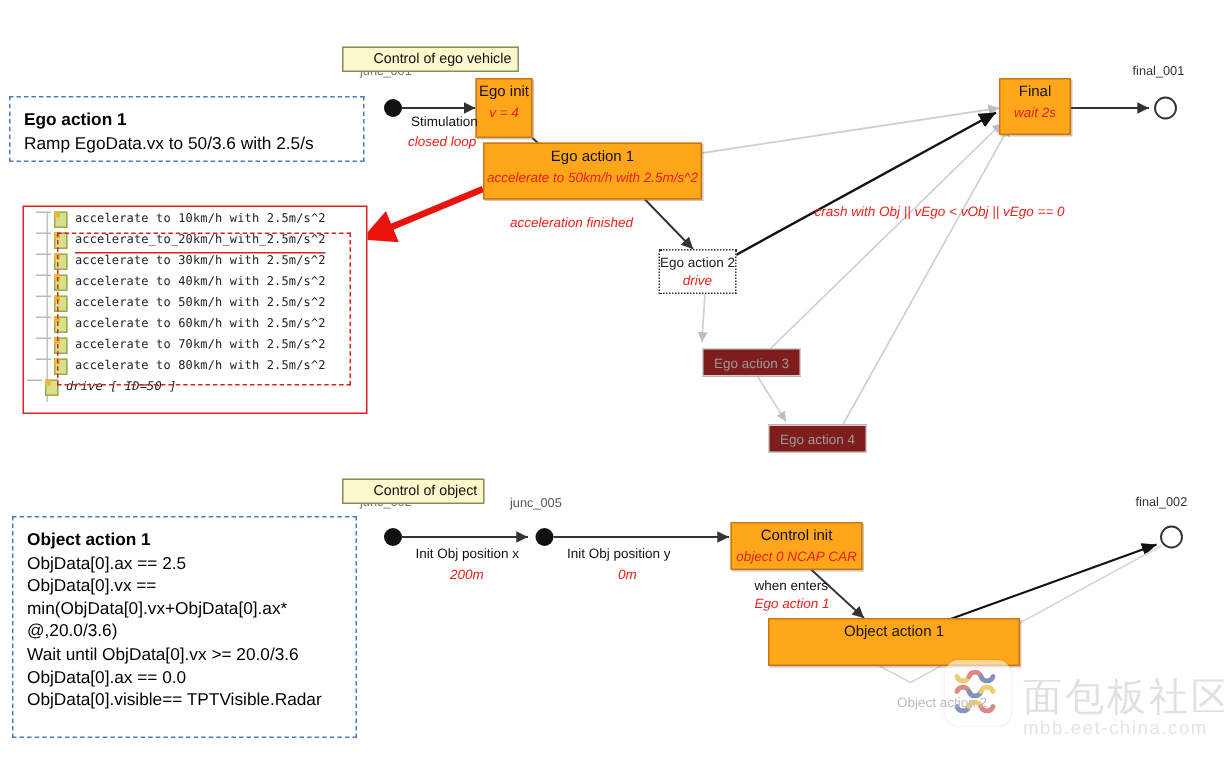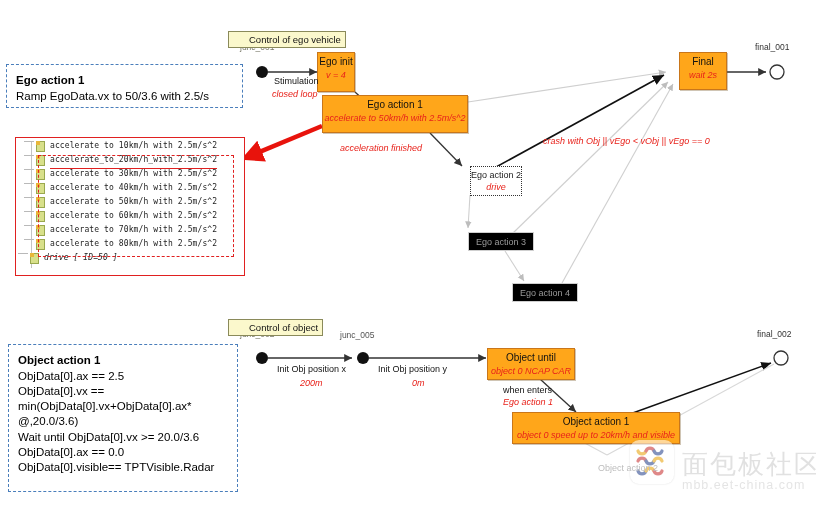--- a/index.html
+++ b/index.html
@@ -35,26 +35,25 @@
   .node .sub{
     font-size:9px;
     font-style:italic;
     color:#E8221B;
     white-space:nowrap;
     padding-top:2px;
   }
   .node.dotted{
     background:#ffffff;
     border:1px dotted #333;
-    margin-left:31px;
   }
   .node.dotted .title{color:#222;font-size:9px;}
   .node.dotted .sub{color:#E8221B;font-size:9px;}
   .node.ghost{
-    background:#000000;
+    background:#7f1d1d;
     border:1px solid #cfcfcf;
   }
   .node.ghost .title{color:#9a9a9a;font-size:9px;padding-top:4px;}
 
   
   .lane-label{
     position:absolute;
     background:#FBF8CC;
     border:1px solid #8a8a5a;
     font-size:9.5px;
@@ -281,44 +280,43 @@
   </div>
 
   <div class="node ghost" style="left:468px;top:232px;width:66px;height:19px;">
     <div class="title">Ego action 3</div>
   </div>
 
   <div class="node ghost" style="left:512px;top:283px;width:66px;height:19px;">
     <div class="title">Ego action 4</div>
   </div>
 
-  <div class="node orange" style="left:666px;top:52px;width:48px;height:38px;margin-left:13px;">
+  <div class="node orange" style="left:666px;top:52px;width:48px;height:38px;">
     <div class="title">Final</div>
     <div class="sub">wait 2s</div>
   </div>
 
   <div class="edge-label" style="left:274px;top:76px;">Stimulation</div>
   <div class="edge-label red" style="left:272px;top:89px;">closed loop</div>
   <div class="edge-label red" style="left:340px;top:143px;">acceleration finished</div>
   <div class="edge-label red" style="left:543px;top:136px;">crash with Obj || vEgo &lt; vObj || vEgo == 0</div>
 
   <div class="junc-label under" style="left:240px;top:329px;">junc_002</div>
   <div class="lane-label" style="left:228px;top:319px;">Control of object</div>
   <div class="junc-label" style="left:340px;top:330px;">junc_005</div>
 
   <div class="endpoint-label" style="left:757px;top:329px;">final_002</div>
 
   <div class="node orange" style="left:487px;top:348px;width:88px;height:32px;">
-    <div class="title">Object until</div>
+    <div class="title">Control init</div>
     <div class="sub">object 0 NCAP CAR</div>
   </div>
 
   <div class="node orange" style="left:512px;top:412px;width:168px;height:32px;">
     <div class="title">Object action 1</div>
-    <div class="sub">object 0 speed up to 20km/h and visible</div>
   </div>
 
   <div class="edge-label" style="left:277px;top:364px;">Init Obj position x</div>
   <div class="edge-label red" style="left:300px;top:378px;">200m</div>
   <div class="edge-label" style="left:378px;top:364px;">Init Obj position y</div>
   <div class="edge-label red" style="left:412px;top:378px;">0m</div>
   <div class="edge-label" style="left:503px;top:385px;">when enters</div>
   <div class="edge-label red" style="left:503px;top:397px;">Ego action 1</div>
 
   <div class="callout" style="left:6px;top:64px;width:237px;height:44px;">

